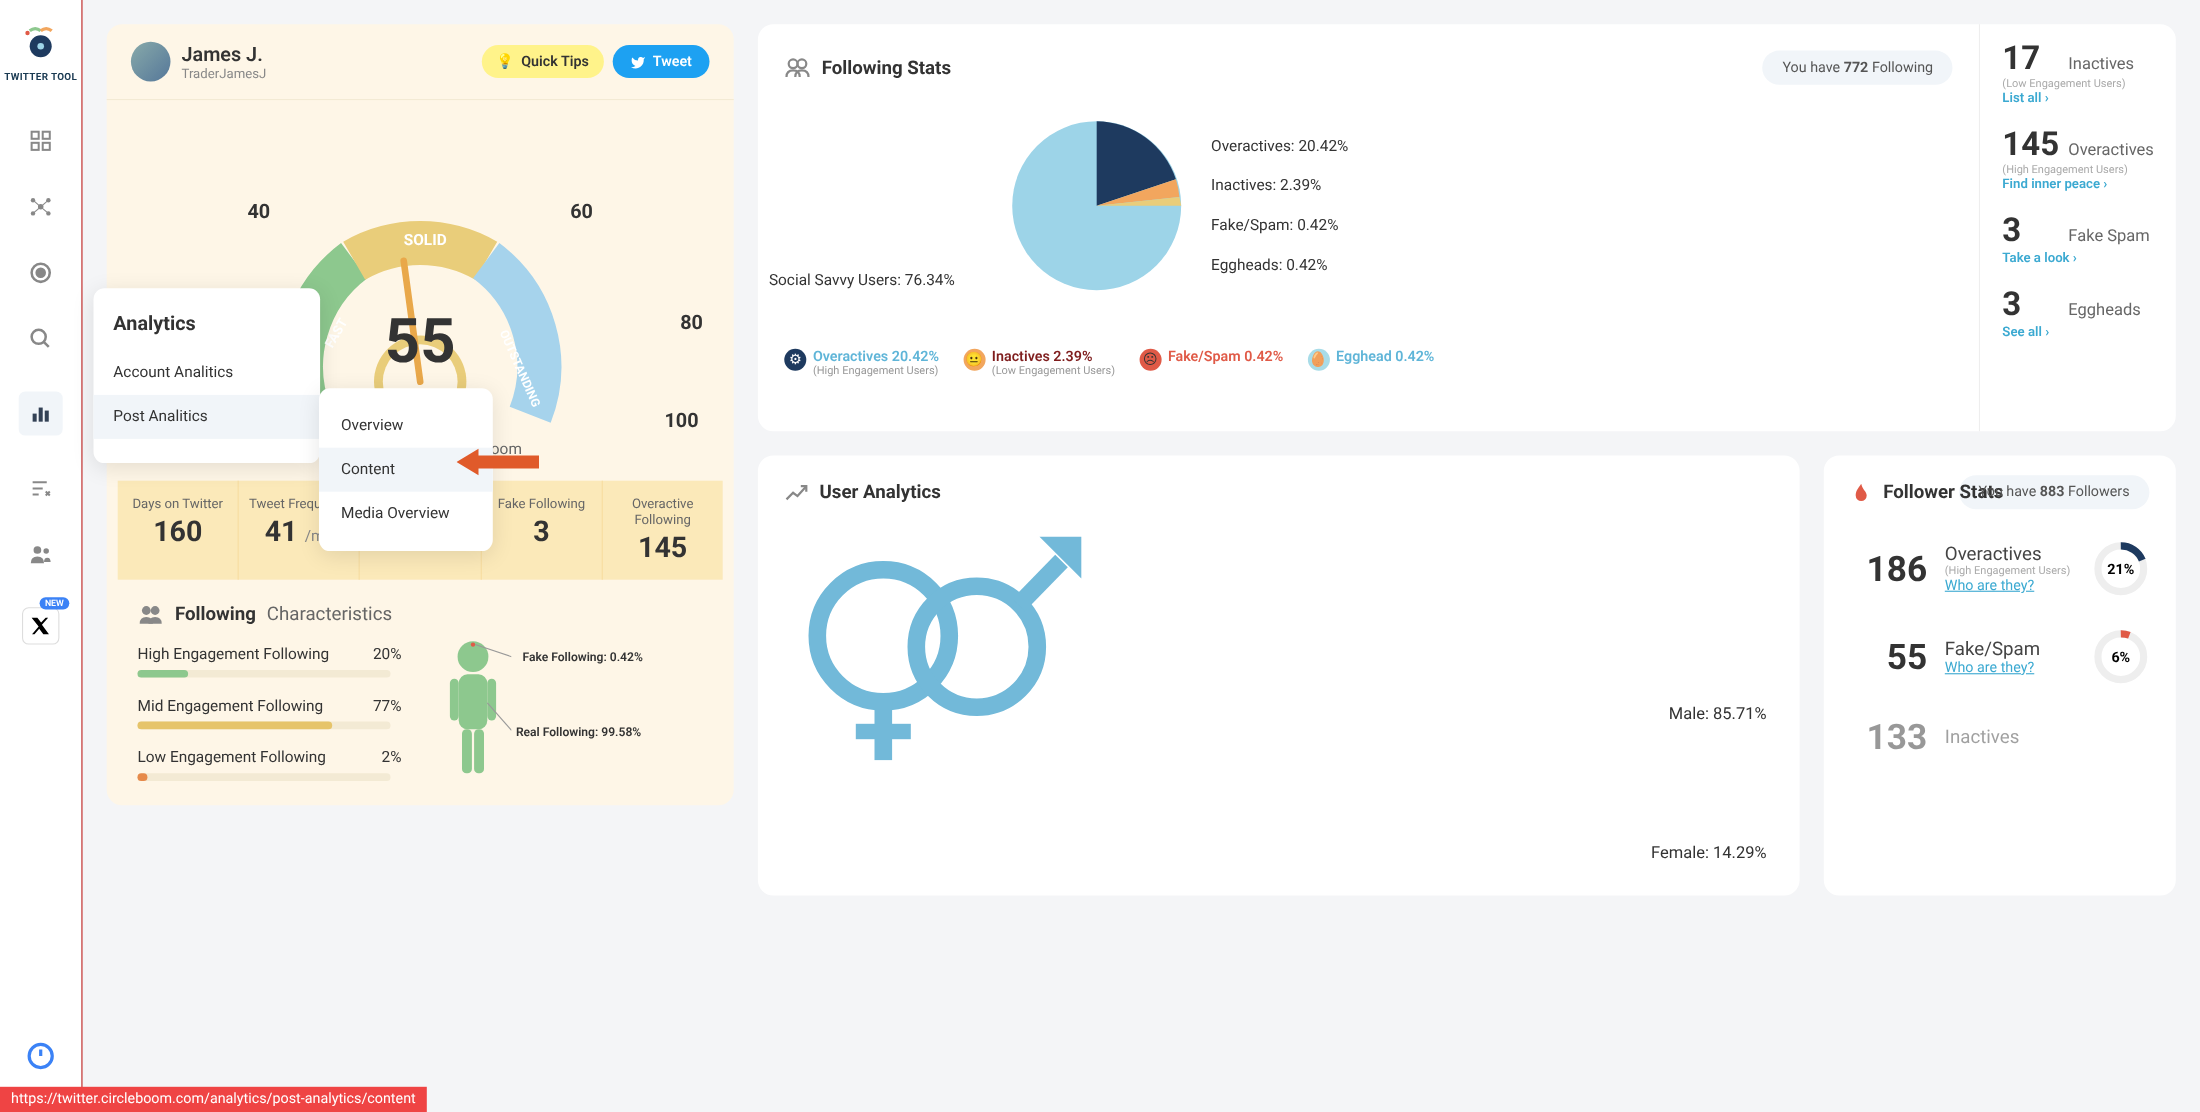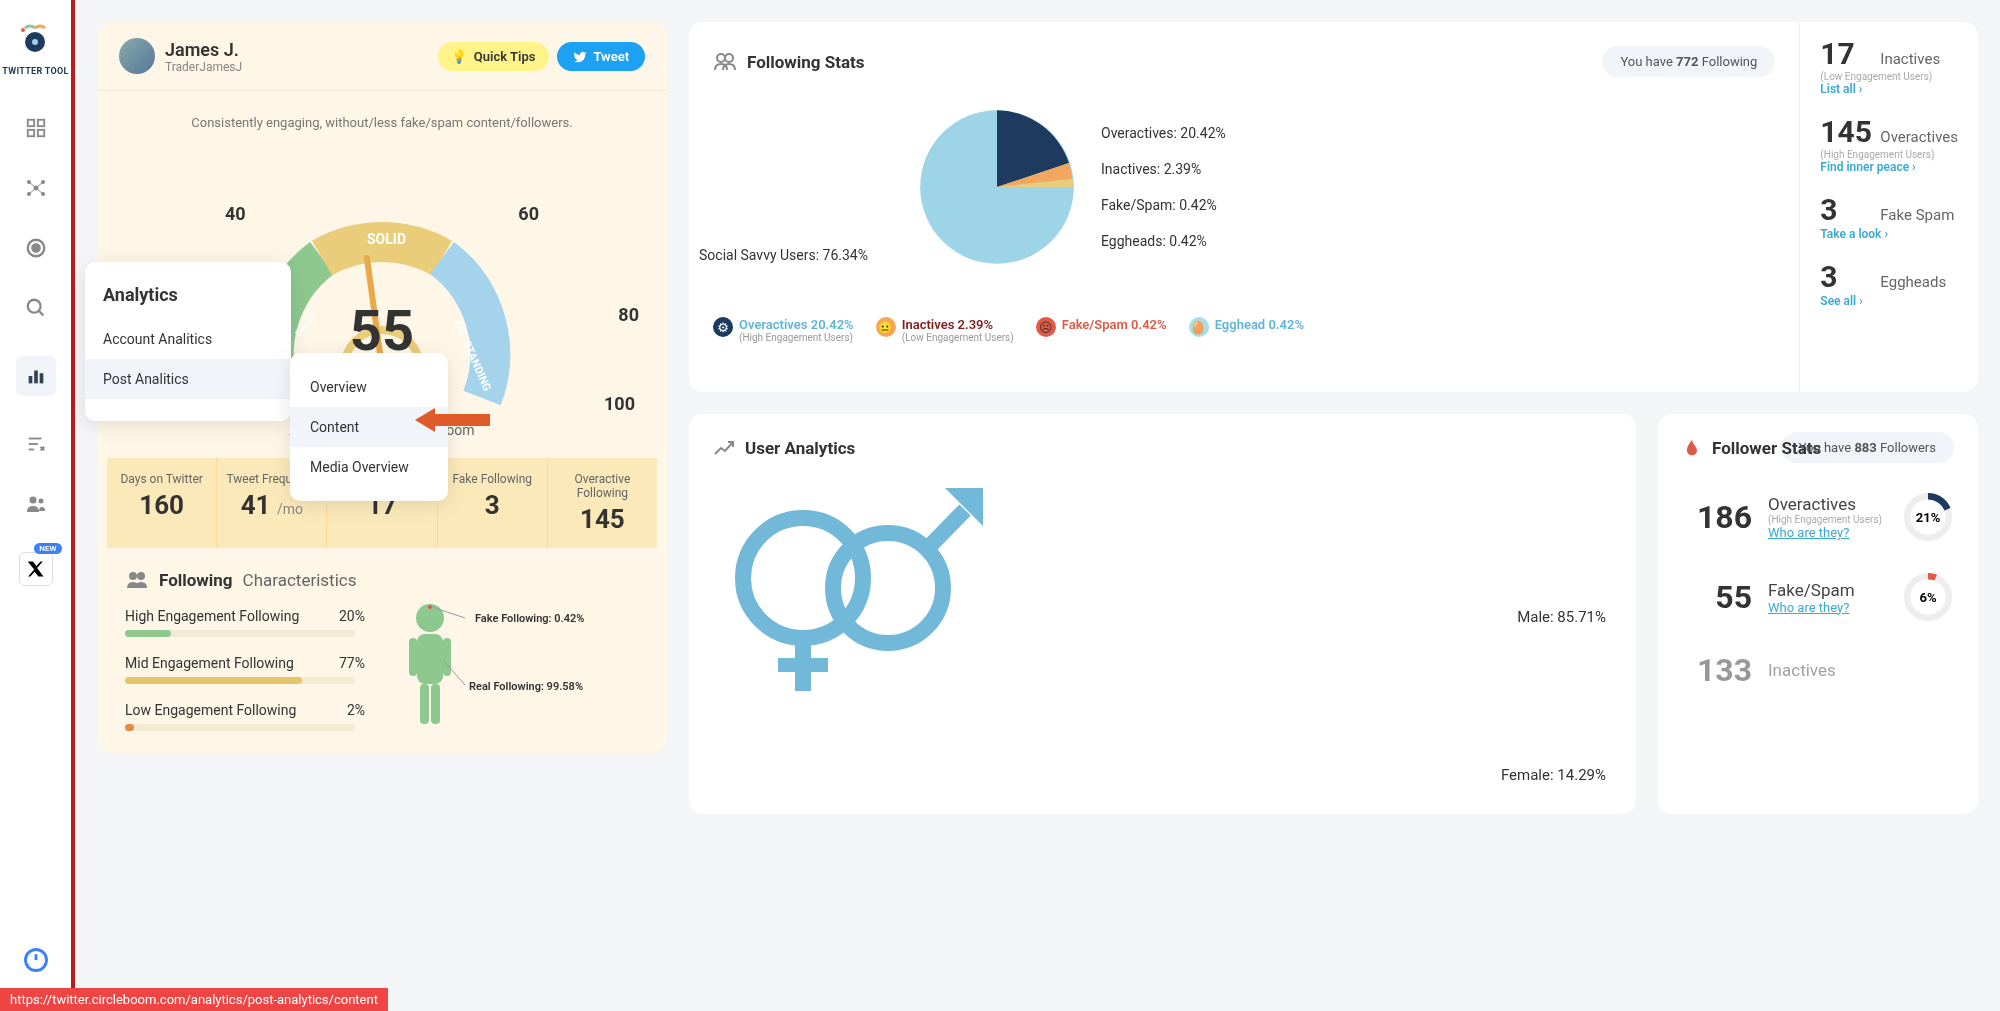--- a/index.html
+++ b/index.html
@@ -1,18 +1,18 @@
 <!DOCTYPE html>
 <html><head>
 <meta charset="utf-8">
 <style>
 * { margin: 0; padding: 0; box-sizing: border-box; font-family: -apple-system, BlinkMacSystemFont, "Segoe UI", Roboto, sans-serif; }
 body { background: #f4f5f7; color: #333; overflow: hidden; }
 .app { display: flex; width: 2000px; height: 1011px; }
-.sidebar { width: 75px; background: #fff; display: flex; flex-direction: column; align-items: center; padding-top: 20px; gap: 40px; border-right: 4px solid #b91c1c; position: relative; }
+.sidebar { width: 75px; background: #fff; display: flex; flex-direction: column; align-items: center; padding-top: 20px; gap: 40px; border-right: 1px solid #b91c1c; position: relative; }
 .logo { display: flex; flex-direction: column; align-items: center; }
 .logo-icon { width: 40px; height: 40px; }
 .logo-text { font-size: 9px; font-weight: 700; color: #1a3a52; margin-top: 6px; letter-spacing: 0.3px; }
 .nav-icons { display: flex; flex-direction: column; gap: 36px; align-items: center; }
 .nav-icon { width: 24px; height: 24px; color: #888; cursor: pointer; display: flex; align-items: center; justify-content: center; }
 .nav-icon.active { background: #f1f5f9; border-radius: 6px; padding: 8px; width: 40px; height: 40px; color: #334155; }
 .nav-x { border: 1px solid #ddd; border-radius: 6px; padding: 6px; width: 34px; height: 34px; display: flex; align-items: center; justify-content: center; position: relative; }
 .nav-x .badge { position: absolute; top: -10px; right: -10px; background: #3b82f6; color: #fff; font-size: 8px; padding: 1px 5px; border-radius: 8px; font-weight: 600; }
 .power { position: absolute; bottom: 30px; color: #3b82f6; font-size: 28px; cursor: pointer; }
 .main { flex: 1; display: flex; gap: 22px; padding: 22px; }
@@ -68,21 +68,21 @@
 .legtxt .p { color: #5fb5d8; font-weight: 600; }
 .legtxt .s { font-size: 10px; color: #999; }
 .rightlist { padding: 14px 20px; border-left: 1px solid #eee; height: 370px; }
 .rlrow { margin-bottom: 18px; }
 .rlnum { font-size: 30px; font-weight: 700; display: inline-block; width: 60px; }
 .rllbl { font-size: 15px; color: #666; }
 .rlsub { font-size: 10px; color: #aaa; }
 .rllink { font-size: 12px; color: #3ba9d1; font-weight: 600; cursor: pointer; }
 .useranalytics { padding: 24px; height: 400px; position: relative; }
 .gendersvg { width: 280px; height: 250px; }
-.male-lbl { position: absolute; right: 30px; top: 194px; font-size: 15px; }
+.male-lbl { position: absolute; right: 30px; top: 226px; font-size: 15px; }
 .female-lbl { position: absolute; right: 30px; bottom: 30px; font-size: 15px; }
 .followerstats { padding: 24px; height: 400px; }
 .fsrow { display: flex; align-items: center; gap: 16px; margin-top: 28px; }
 .fsnum { font-size: 32px; font-weight: 700; width: 70px; text-align: right; }
 .fsinfo { flex: 1; }
 .fslbl { font-size: 17px; color: #444; }
 .fssub { font-size: 10px; color: #aaa; }
 .fslink { font-size: 13px; color: #3ba9d1; text-decoration: underline; cursor: pointer; }
 .minipie { width: 52px; height: 52px; }
 .popup { position: absolute; left: 85px; top: 262px; background: #fff; border-radius: 10px; box-shadow: 0 4px 20px rgba(0,0,0,.1); width: 206px; padding: 22px 0; z-index: 10; }
@@ -201,21 +201,20 @@
             <div class="btn-tips">💡<span>Quick Tips</span></div>
             <div class="btn-tweet">
               <svg width="14" height="14" viewBox="0 0 24 24" fill="#fff">
                   <path d="M23 3a10.9 10.9 0 01-3.14 1.53 4.48 4.48 0 00-7.86 3v1A10.66 10.66 0 013 4s-4 9 5 13a11.64 11.64 0 01-7 2c9 5 20 0 20-11.5a4.5 4.5 0 00-.08-.83A7.72 7.72 0 0023 3z"></path>
                 </svg>
               <span>Tweet</span>
             </div>
           </div>
         </div>
         <div class="solidbody">
-          <div class="solidsub">Consistently engaging, without/less fake/spam content/followers.</div>
           <div class="gaugewrap">
             <svg width="320" height="280" style="margin:0 auto;display:block;">
               <path d="M 60 260 A 120 120 0 0 1 100 120" stroke="#8dc88e" stroke-width="40" fill="none"></path>
               <path d="M 100 120 A 120 120 0 0 1 220 120" stroke="#e9cd7a" stroke-width="40" fill="none"></path>
               <path d="M 220 120 A 120 120 0 0 1 260 260" stroke="#a6d3ec" stroke-width="40" fill="none"></path>
               <text x="80" y="200" fill="#fff" font-size="12" font-weight="700" transform="rotate(-60 80 200)">FAST</text>
               <text x="145" y="106" fill="#fff" font-size="14" font-weight="700">SOLID</text>
               <text x="232" y="185" fill="#fff" font-size="11" font-weight="700" transform="rotate(66 232 185)">OUTSTANDING</text>
               <circle cx="160" cy="230" r="42" fill="#e9cd7a"></circle>
               <circle cx="160" cy="230" r="34" fill="#fef6e7"></circle>

